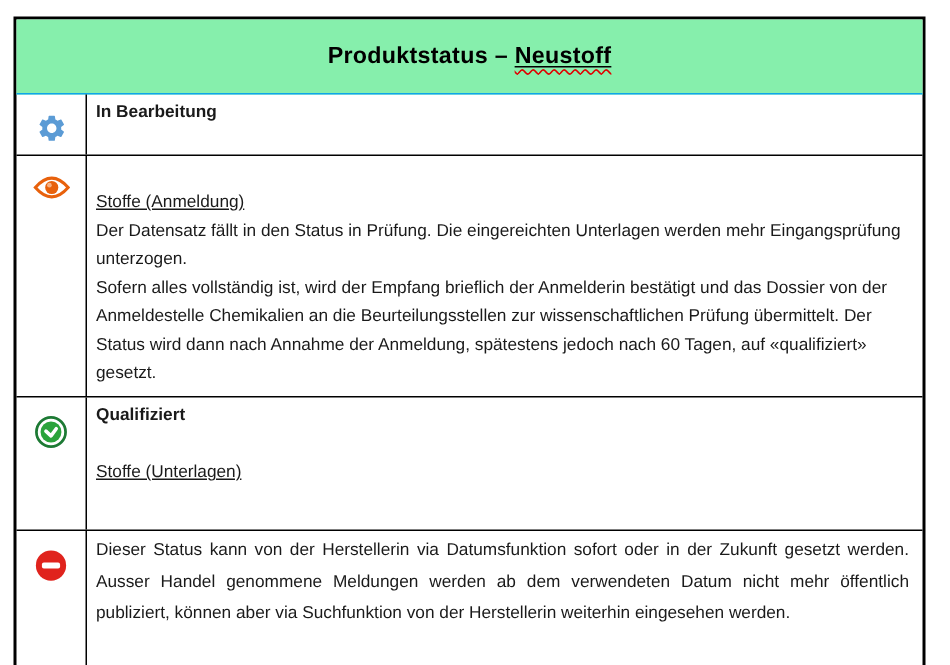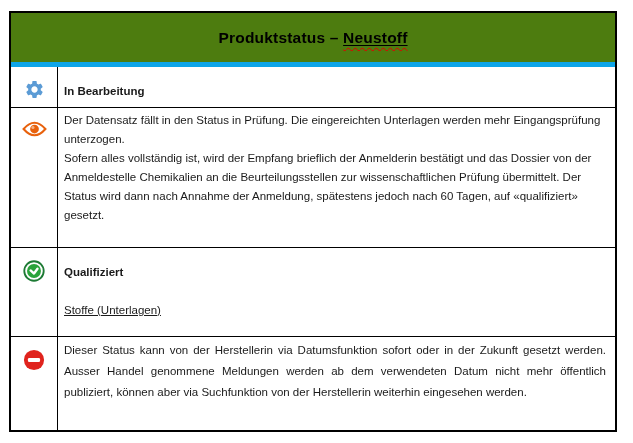--- a/index.html
+++ b/index.html
@@ -6,21 +6,21 @@
   body {
     width:633px; height:443px; background:#ffffff; overflow:hidden;
     font-family:"Liberation Sans", sans-serif; color:#1a1a1a;
     -webkit-font-smoothing:antialiased;
   }
   .status-table {
     position:absolute; left:9px; top:11px; width:608px;
     border:2px solid #000; background:#fff; box-sizing:border-box;
   }
   .tbl-header {
-    background:#4d7c0f; height:49px; border-bottom:5px solid #0ea5e9;
+    background:#86efac; height:49px; border-bottom:1px solid #0ea5e9;
     display:flex; align-items:center; justify-content:center;
   }
   .tbl-title {
     font-size:15.5px; font-weight:bold; letter-spacing:.2px; color:#000;
   }
   .spell-wavy {
     text-decoration:underline wavy #e00000;
     text-decoration-thickness:1px; text-underline-offset:4px;
   }
   .solid-underline {
@@ -31,21 +31,21 @@
   .row:last-child { border-bottom:none; }
   .icon-cell {
     flex:0 0 47px; width:47px; border-right:1px solid #000;
     display:flex; justify-content:center; align-items:flex-start;
     padding-top:12px; box-sizing:border-box;
   }
   .content-cell {
     flex:1; padding:3px 9px 5px 6px; font-size:11.5px; line-height:19px;
     color:#1a1a1a; box-sizing:border-box;
   }
-  .row-title { font-weight:bold;margin-top:12px; }
+  .row-title { font-weight:bold; }
   .sub-heading { text-decoration:underline; margin-top:19px; }
   .para { margin:0; }
   .row-1 { min-height:40px; }
   .row-2 { min-height:139px; }
   .row-3 { min-height:88px; }
   .row-4 { min-height:93px; }
   .row-4 .para { text-align:justify; line-height:21px; }
   .icon-svg { display:block; }
 </style>
 </head>
@@ -74,20 +74,21 @@
     <div class="icon-cell">
       <span>
         <svg class="icon-svg" width="25" height="18" viewBox="0 0 32 22">
           <path d="M2 11 Q16 -5 30 11 Q16 27 2 11 Z" fill="#ffffff" stroke="#e8610c" stroke-width="2.6"></path>
           <circle cx="16" cy="11" r="5.6" fill="#e8610c"></circle>
           <circle cx="14" cy="9" r="2" fill="#f5b183"></circle>
         </svg>
       </span>
     </div>
     <div class="content-cell">
+      <div class="sub-heading">Stoffe (Anmeldung)</div>
       <p class="para">Der Datensatz fällt in den Status in Prüfung. Die eingereichten Unterlagen werden mehr Eingangsprüfung unterzogen.</p>
       <p class="para">Sofern alles vollständig ist, wird der Empfang brieflich der Anmelderin bestätigt und das Dossier von der Anmeldestelle Chemikalien an die Beurteilungsstellen zur wissenschaftlichen Prüfung übermittelt. Der Status wird dann nach Annahme der Anmeldung, spätestens jedoch nach 60 Tagen, auf «qualifiziert» gesetzt.</p>
     </div>
   </div>
 
   <div class="row row-3">
     <div class="icon-cell">
       <span>
         <svg class="icon-svg" width="22" height="22" viewBox="0 0 24 24">
           <circle cx="12" cy="12" r="10.6" fill="#ffffff" stroke="#1d7a34" stroke-width="2"></circle>

